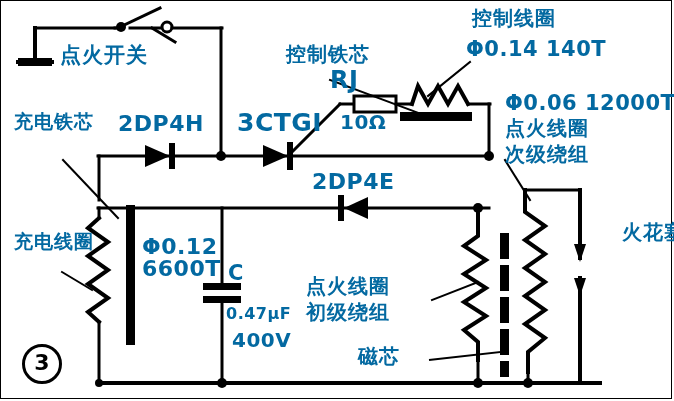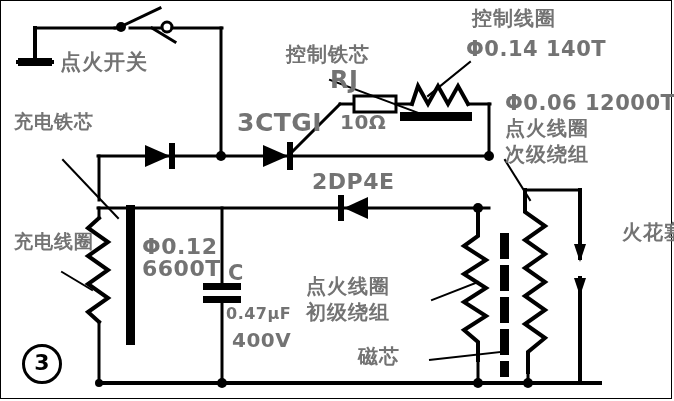--- a/index.html
+++ b/index.html
@@ -26,21 +26,21 @@
     box-sizing: border-box;
   }
   svg.schematic {
     position: absolute;
     left: 0; top: 0;
     width: 674px;
     height: 401px;
   }
   .lbl {
     position: absolute;
-    color: #737373;
+    color: #0369a1;
     white-space: pre;
     line-height: 1.05;
   }
   .cn {
     font-family: "DejaVu Sans", sans-serif;
     font-weight: 700;
     letter-spacing: 1px;
   }
   .num {
     font-family: "DejaVu Sans", sans-serif;
@@ -212,28 +212,29 @@
         <line x1="330" y1="80" x2="432" y2="118"></line>
         <line x1="470" y1="62" x2="428" y2="96"></line>
         <line x1="505" y1="160" x2="530" y2="200"></line>
         <line x1="478" y1="282" x2="432" y2="300"></line>
         <line x1="500" y1="352" x2="430" y2="360"></line>
       </g>
 
     </g>
   </svg>
 
-  <div class="lbl cn" style="left:60px; top:44px; font-size:21px;margin-top:7px;">点火开关</div>
+  <div class="lbl cn" style="left:60px; top:44px; font-size:21px;">点火开关</div>
 
   <div class="lbl cn" style="left:14px; top:112px; font-size:19px; width:22px;">充电铁芯</div>
 
   <div class="lbl cn" style="left:14px; top:232px; font-size:19px; width:22px;">充电线圈</div>
 
   <div class="circled" style="left:22px; top:344px;">3</div>
 
+  <div class="lbl num" style="left:118px; top:112px; font-size:22px;">2DP4H</div>
 
   <div class="lbl num" style="left:237px; top:110px; font-size:25px;">3CTGI</div>
 
   <div class="lbl num" style="left:312px; top:170px; font-size:22px;">2DP4E</div>
 
   <div class="lbl num" style="left:142px; top:236px; font-size:22px; line-height:1.0;">Φ0.12
 6600T</div>
 
   <div class="lbl cn" style="left:286px; top:44px; font-size:20px;">控制铁芯</div>
 

